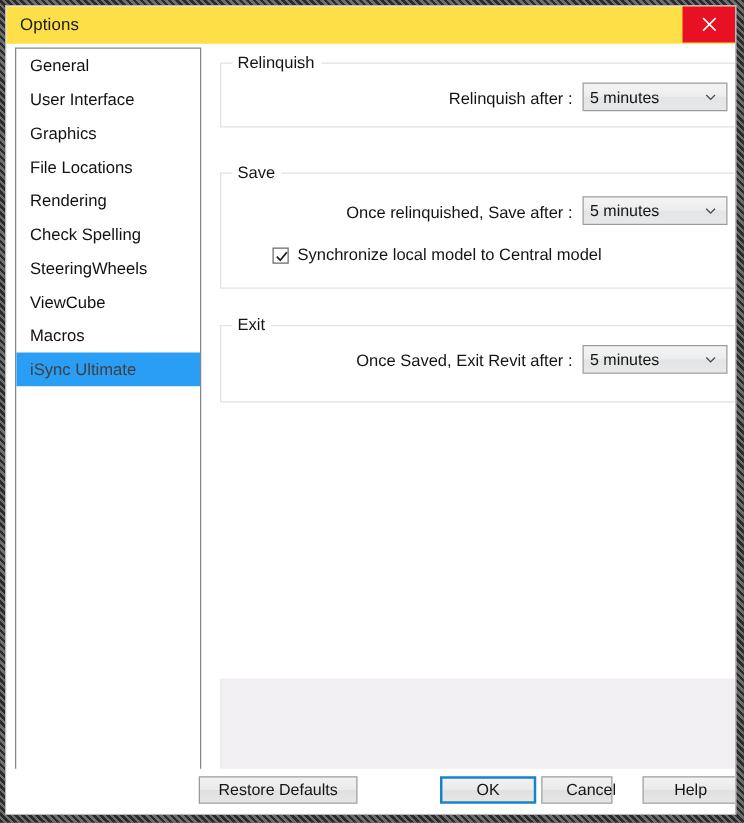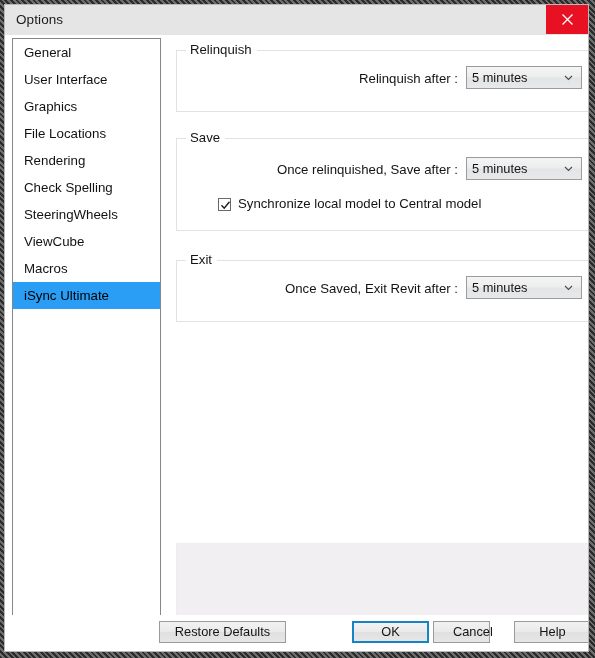--- a/index.html
+++ b/index.html
@@ -34,21 +34,21 @@
     border: 1px solid #b9b9b9;
     overflow: hidden;
   }
 
   
   #titlebar {
     position: absolute;
     left: 0; top: 0;
     right: 0;
     height: 30px;
-    background: #e5e5e5;
+    background: #fde047;
   }
   #title-text {
     position: absolute;
     left: 11px;
     top: 7px;
     font-size: 13.5px;
     color: #1b1b1b;
     letter-spacing: 0.1px;
     white-space: nowrap;
   }
@@ -79,21 +79,21 @@
     height: 27px;
     line-height: 27px;
     padding-left: 11px;
     font-size: 13.3px;
     color: #121212;
     white-space: nowrap;
     cursor: default;
   }
   .side-item.selected {
     background: #2a9df4;
-    color: #000000;
+    color: #404040;
   }
 
   
   #content {
     position: absolute;
     left: 160px;
     top: 33px;
     width: 417px;
     height: 585px;
   }
@@ -109,21 +109,21 @@
     position: absolute;
     top: -9px;
     left: 9px;
     background: #ffffff;
     padding: 0 5px 0 4px;
     font-size: 13.2px;
     color: #141414;
     white-space: nowrap;
   }
 
-  #group-relinquish { top: 12px;  width: 413px; height: 62px; }
+  #group-relinquish { top: 12px;  width: 413px; height: 52px; }
   #group-save       { top: 100px; width: 413px; height: 93px; }
   #group-exit       { top: 222px; width: 413px; height: 62px; }
 
   .field-label {
     position: absolute;
     font-size: 13.2px;
     color: #141414;
     white-space: nowrap;
     text-align: center;
   }

